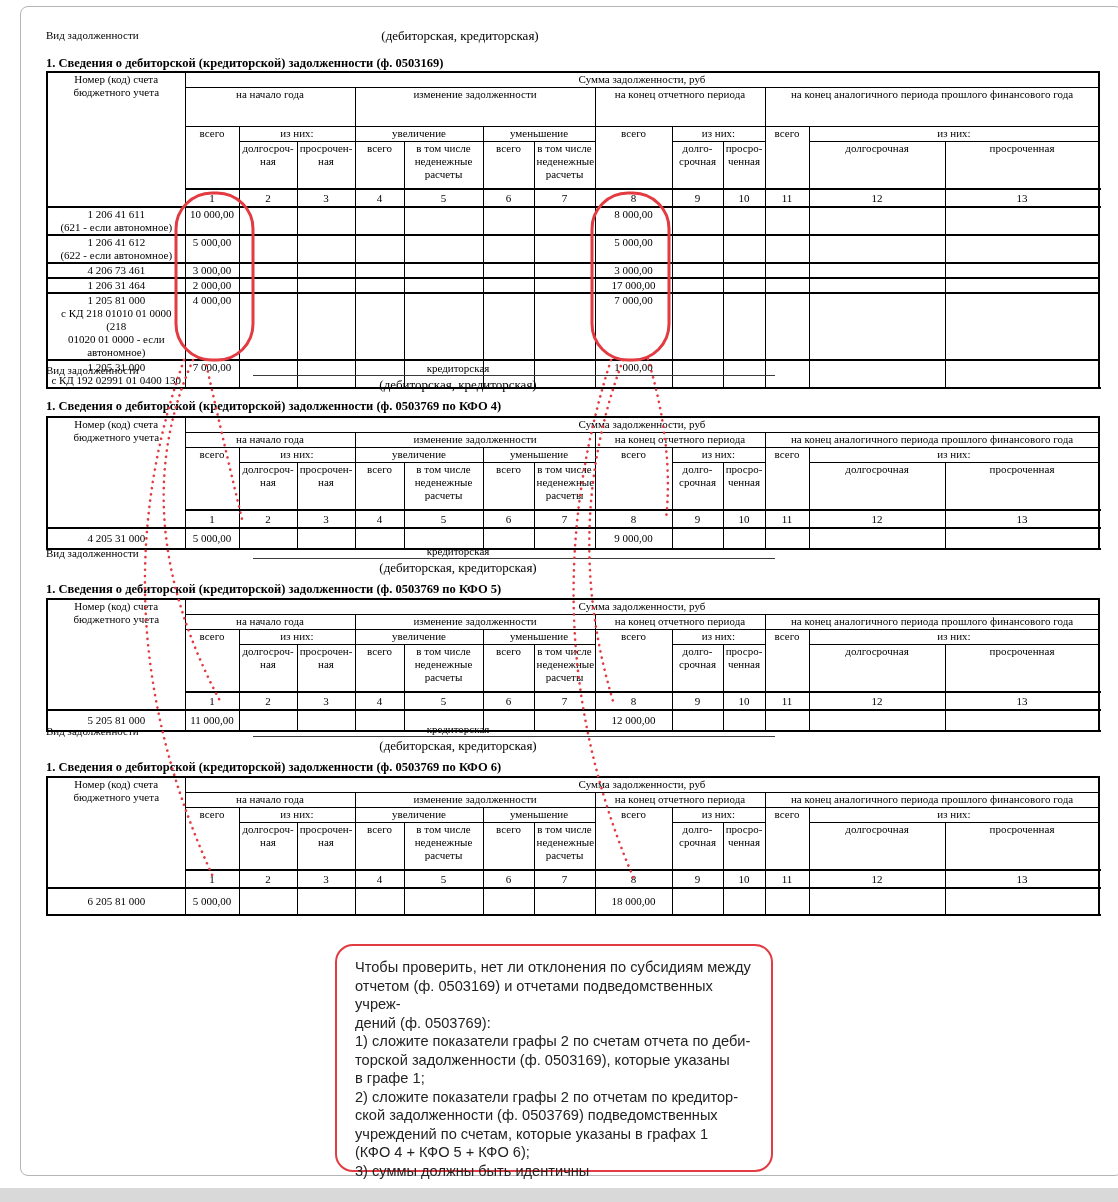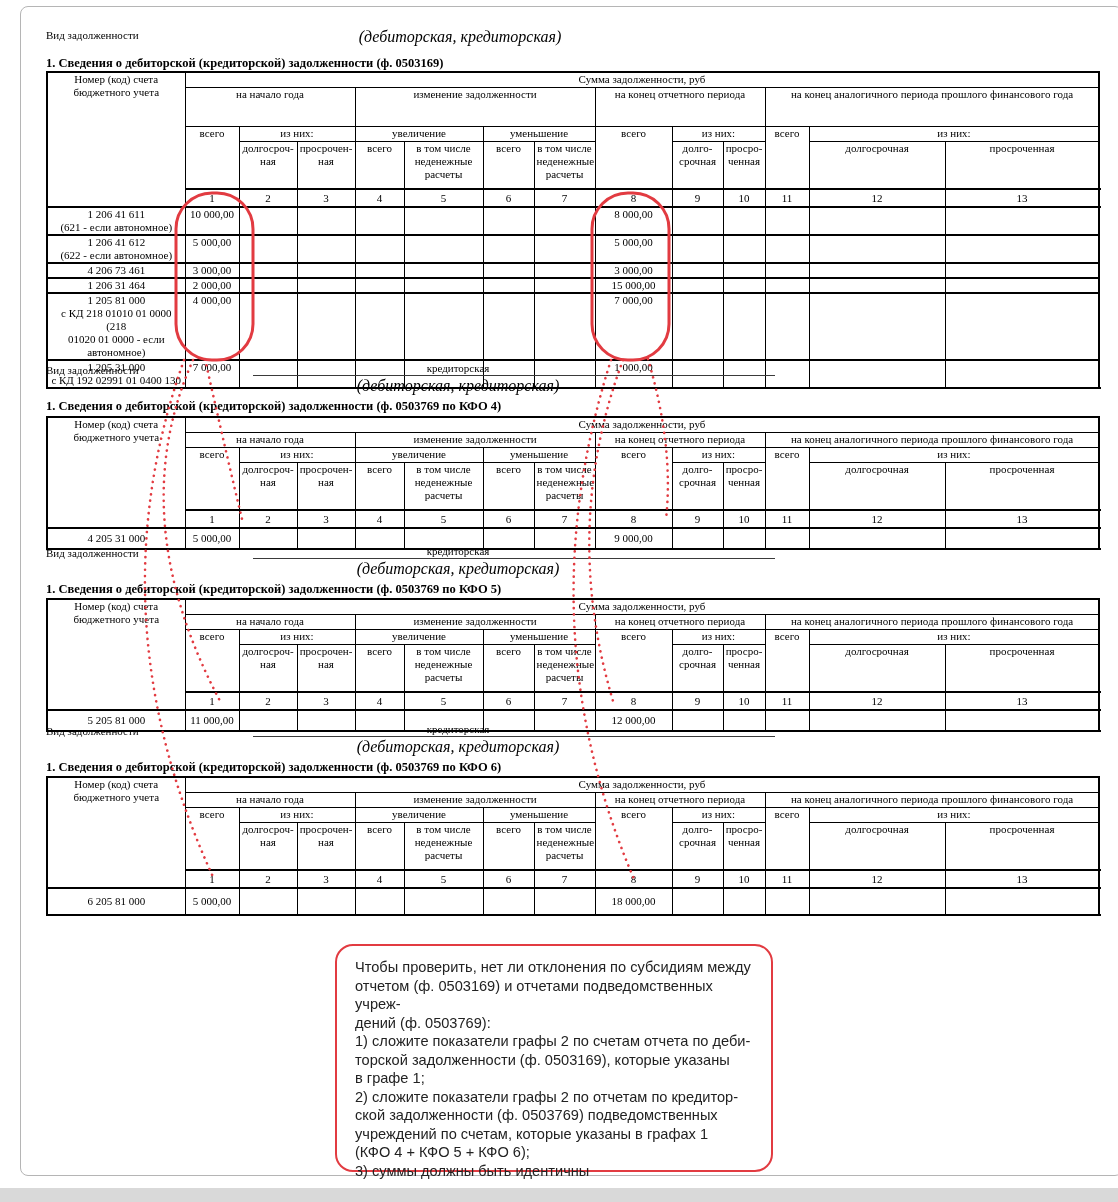--- a/index.html
+++ b/index.html
@@ -11,21 +11,21 @@
 
   
   .kind-row{position:absolute;left:25px;width:1052px;height:34px;font-size:11px;color:#000;}
   .kind-label{position:absolute;left:0;top:2px;}
   .kind-line{position:absolute;top:0;}
   .kind-line.s1{left:287px;width:442px;}
   .kind-line.sr{left:207px;width:522px;}
   .kind-value{text-align:center;border-bottom:1.5px solid #3a3a3a;padding-bottom:1px;}
   .s1 .kind-value,.s1 .kind-hint{padding-right:188px;}
   .sr .kind-value,.sr .kind-hint{padding-right:112px;}
-  .kind-hint{text-align:center;font-size:16px;padding-top:1px;font-style:italic;}
+  .kind-hint{text-align:center;font-size:13px;padding-top:1px;}
 
   .section-title{position:absolute;left:25px;width:1052px;font-size:12.5px;font-weight:bold;color:#000;}
 
   
   table.debt{position:absolute;left:25px;border-collapse:collapse;table-layout:fixed;width:1052px;
              font-size:11px;line-height:13px;color:#000;border:2px solid #000;}
   table.debt td{border:1px solid #000;padding:0 2px;text-align:center;vertical-align:top;
                 white-space:pre-line;overflow:hidden;}
   tr.h1 td{height:14px;}
   tr.h2 td{height:38px;}
@@ -188,21 +188,21 @@
     </tr>
     <tr class="data" style="height:13px">
       <td class="left">1 206 31 464</td>
       <td class="left">2 000,00</td>
       <td></td>
             <td></td>
             <td></td>
             <td></td>
             <td></td>
             <td></td>
-      <td class="left">15 000,00</td>
+      <td class="left">17 000,00</td>
       <td></td>
             <td></td>
             <td></td>
             <td></td>
             <td></td>
     </tr>
     <tr class="data" style="height:51px">
       <td class="left">1 205 81 000
 с КД 218 01010 01 0000 (218
 01020 01 0000 - если

